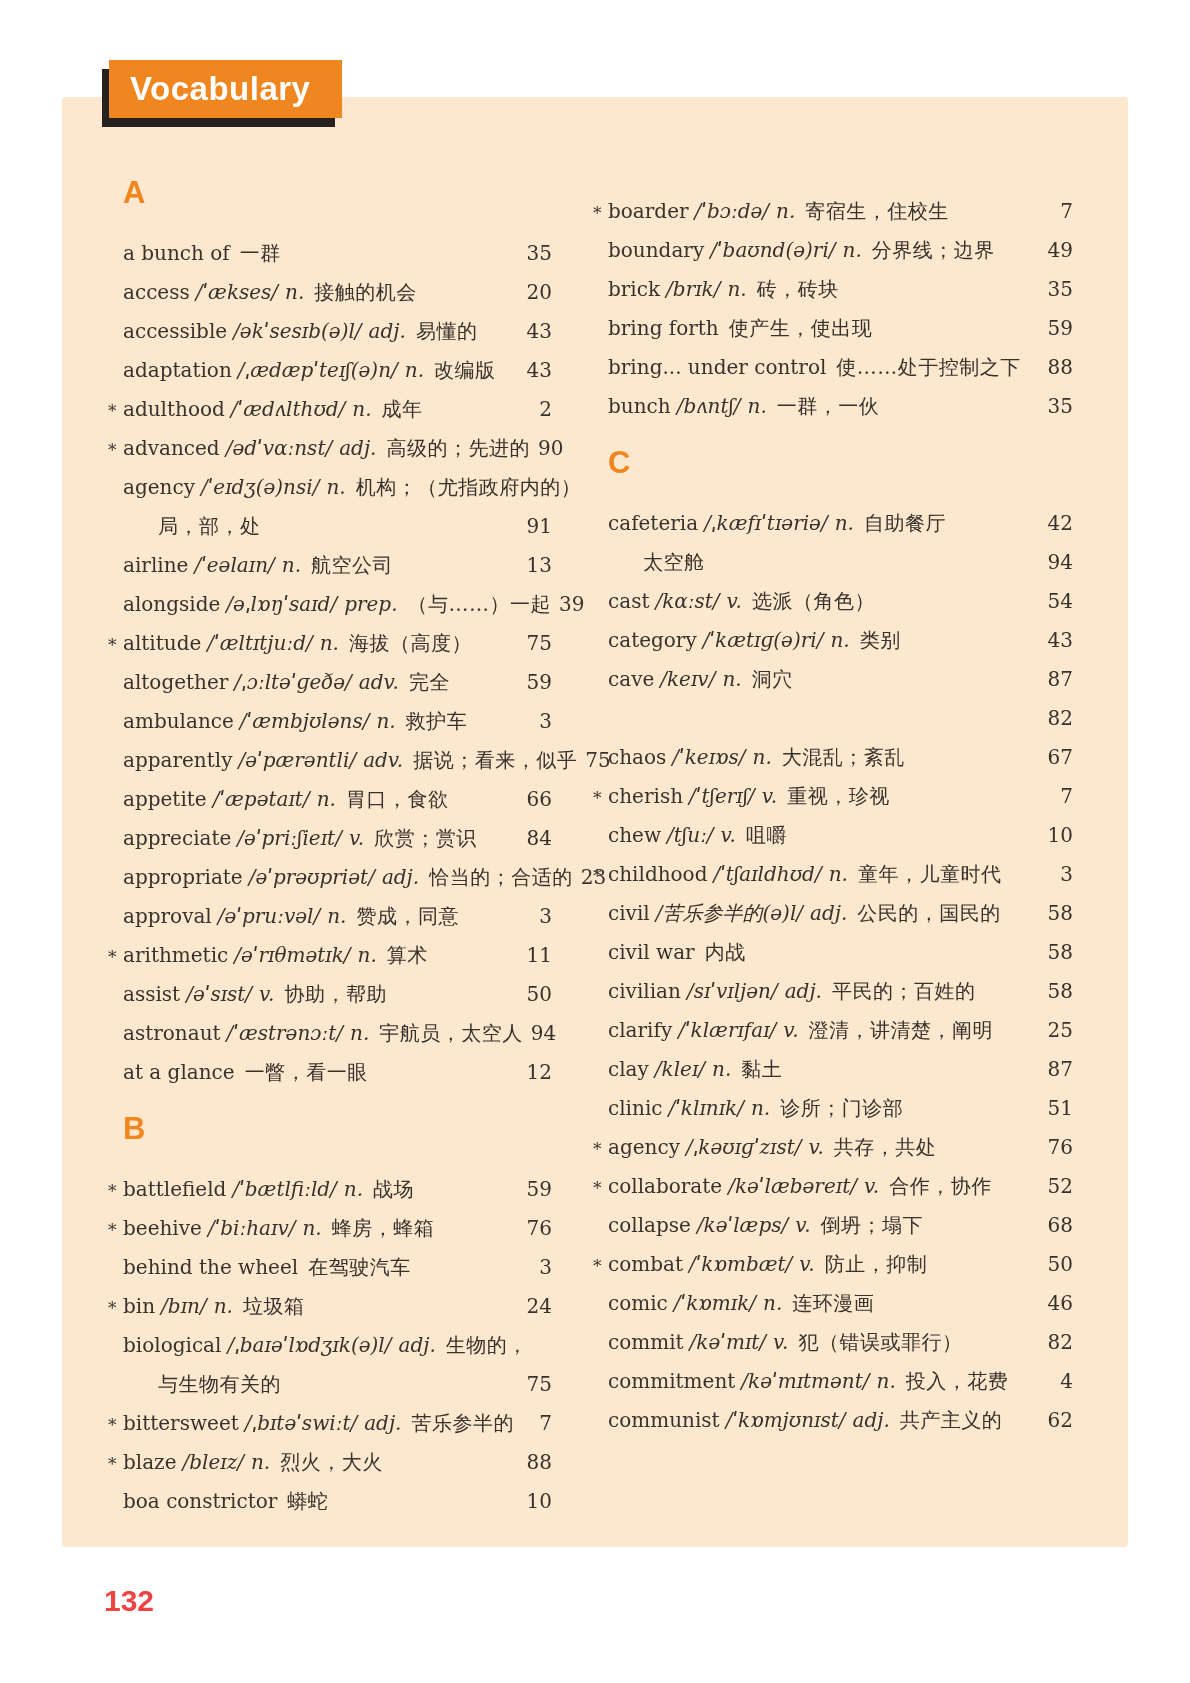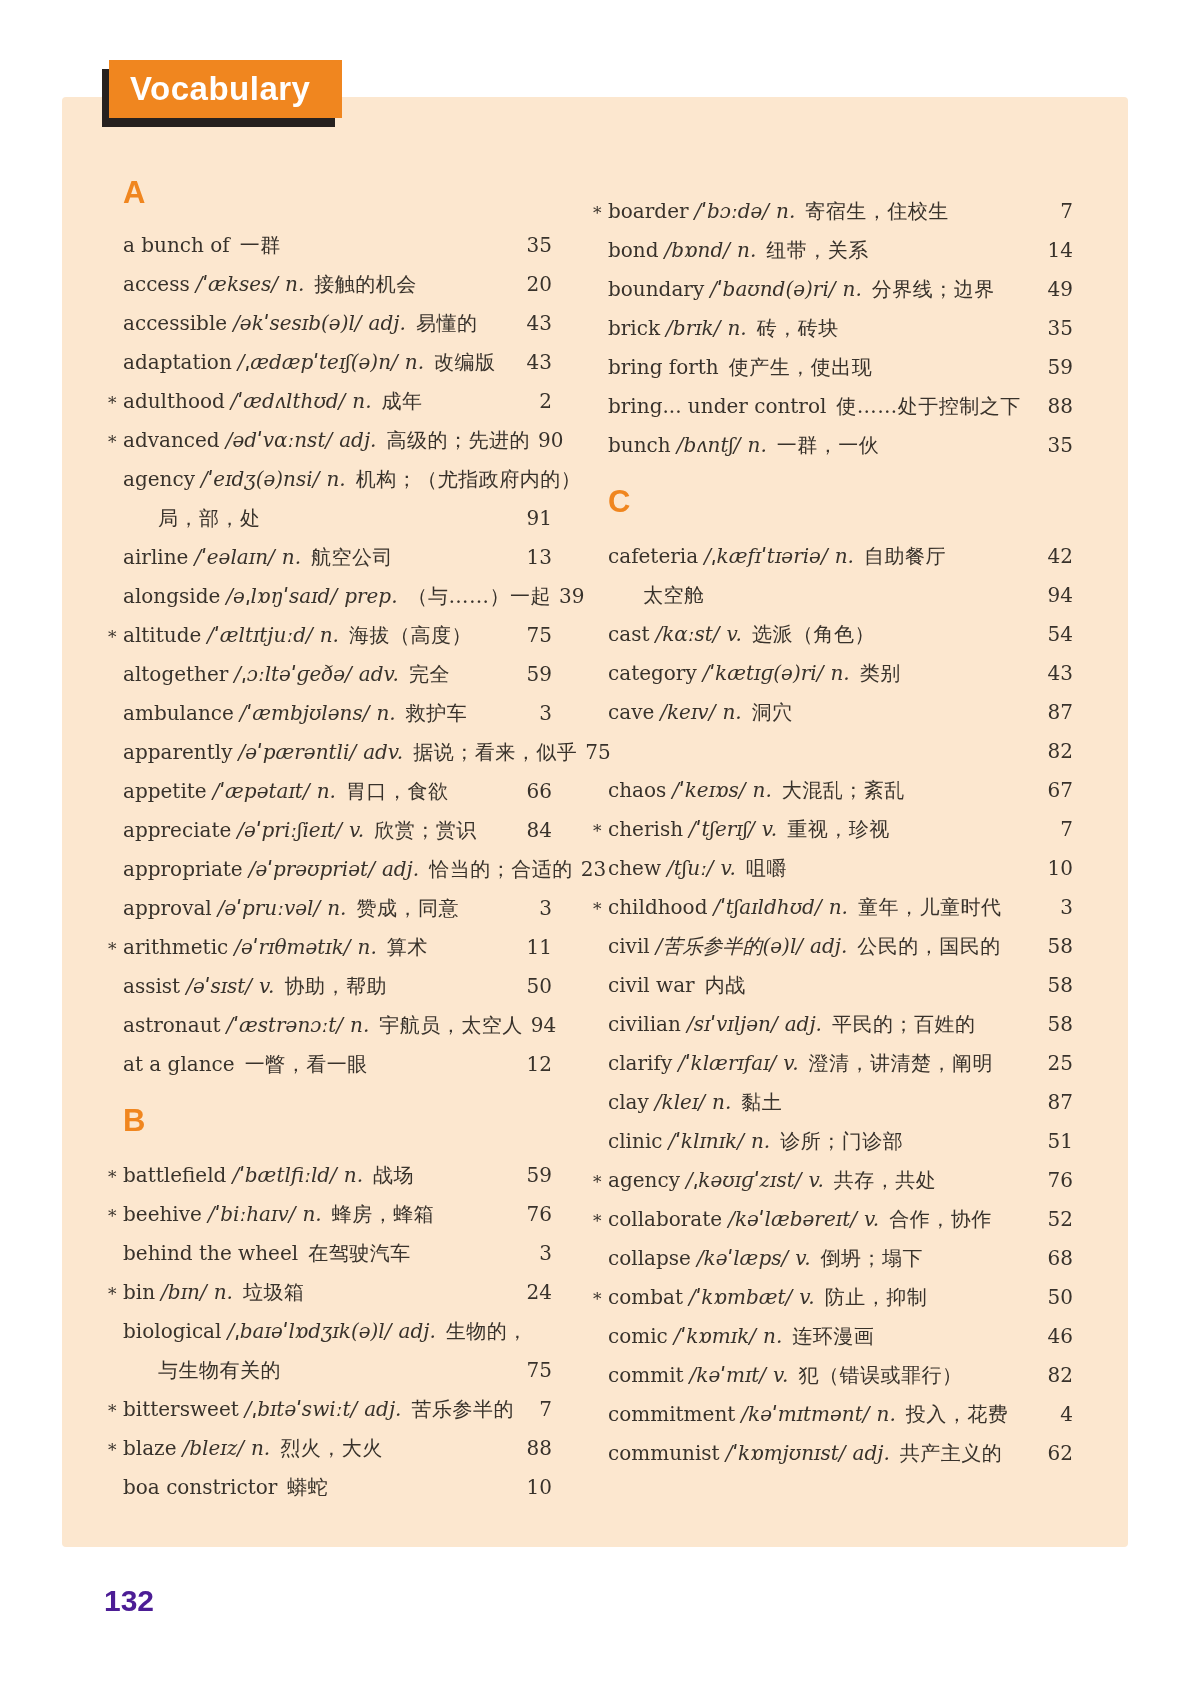--- a/index.html
+++ b/index.html
@@ -19,37 +19,37 @@
           font-weight:bold;font-size:33px;color:#ffffff;letter-spacing:.5px;}
 
   
   .col{position:absolute;color:#38322b;}
   .col-left{left:108px;top:170px;width:444px;}
   .col-right{left:593px;top:192px;width:480px;}
 
   .letter{font-family:"Liberation Sans","DejaVu Sans",sans-serif;font-weight:bold;
           font-size:31px;color:#f0861f;height:52px;line-height:46px;padding-left:15px;box-sizing:border-box;}
   .col-left .letter:first-child{height:52px;}
-  .letter+.row{margin-top:4px;}
+  .letter+.row{margin-top:12px;}
   .letter:not(:first-child){margin-top:14px;margin-bottom:6px;}
 
   .row{display:flex;align-items:baseline;height:39px;line-height:39px;font-size:20px;}
   .star{flex:0 0 15px;font-size:17px;color:#38322b;position:relative;top:1px;}
   .txt{white-space:nowrap;}
   .en{}
   .ipa{margin-left:6px;font-style:italic;}
   .pos{margin-left:7px;font-style:italic;}
   .zh{margin-left:10px;letter-spacing:.5px;}
   .cont .txt{padding-left:25px;}
   .pg{margin-left:auto;padding-left:8px;font-size:20px;}
 
   
   .folio{position:absolute;left:104px;top:1584px;
          font-family:"Liberation Sans","DejaVu Sans",sans-serif;
-         font-weight:bold;font-size:30px;color:#4c1d95;}
+         font-weight:bold;font-size:30px;color:#ef4444;}
 </style>
 </head>
 <body>
 
 <div class="canvas">
   <div class="panel"></div>
 
   <div class="banner">
     <span class="title">Vocabulary</span>
   </div>
@@ -214,25 +214,20 @@
       </div>
     </div>
   <div class="col col-right">
       <div class="row">
         <span class="star">*</span>
         <span class="txt"><span class="en">boarder</span><span class="ipa">/ˈbɔːdə/</span><span class="pos">n.</span><span class="zh">寄宿生，住校生</span></span>
         <span class="pg">7</span>
       </div>
       <div class="row">
         <span class="star"></span>
-        <span class="txt"><span class="en">bond</span><span class="ipa">/bɒnd/</span><span class="pos">n.</span><span class="zh">纽带，关系</span></span>
-        <span class="pg">14</span>
-      </div>
-      <div class="row">
-        <span class="star"></span>
         <span class="txt"><span class="en">boundary</span><span class="ipa">/ˈbaʊnd(ə)ri/</span><span class="pos">n.</span><span class="zh">分界线；边界</span></span>
         <span class="pg">49</span>
       </div>
       <div class="row">
         <span class="star"></span>
         <span class="txt"><span class="en">brick</span><span class="ipa">/brɪk/</span><span class="pos">n.</span><span class="zh">砖，砖块</span></span>
         <span class="pg">35</span>
       </div>
       <div class="row">
         <span class="star"></span>

